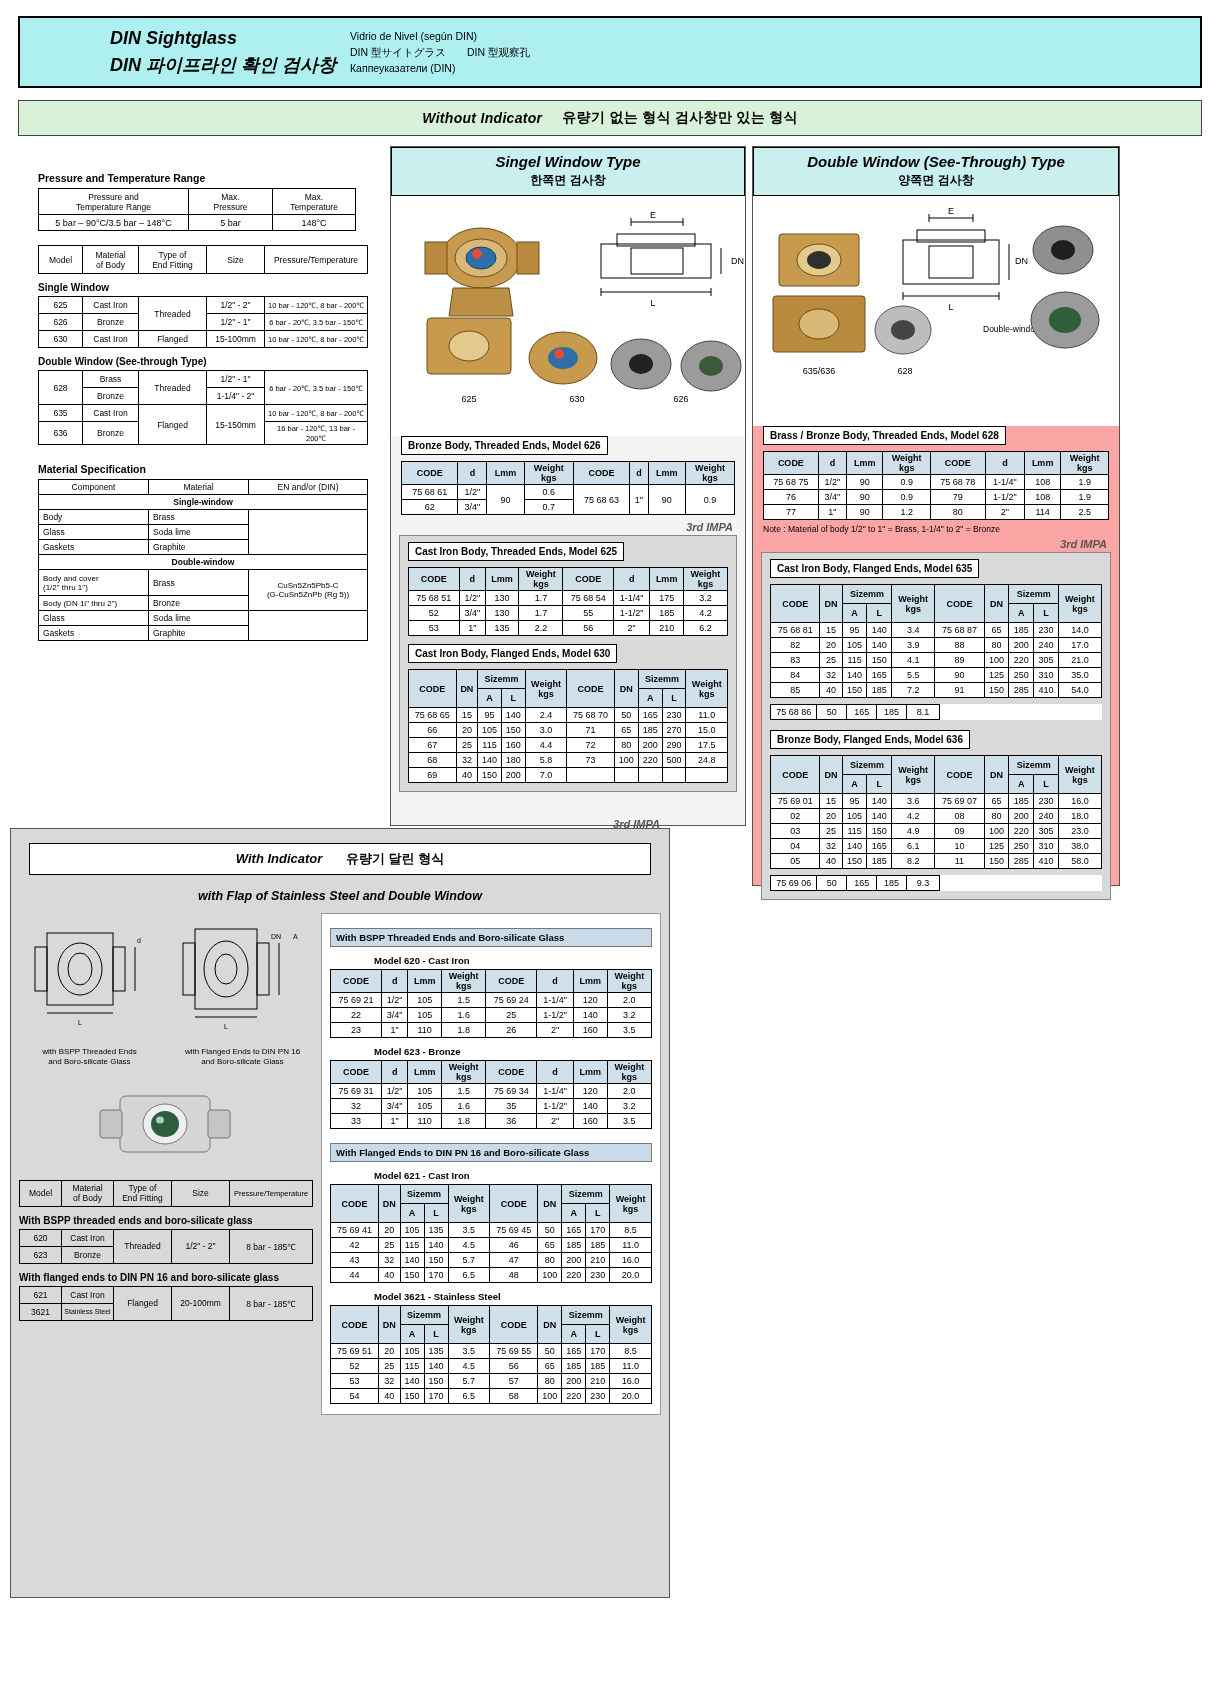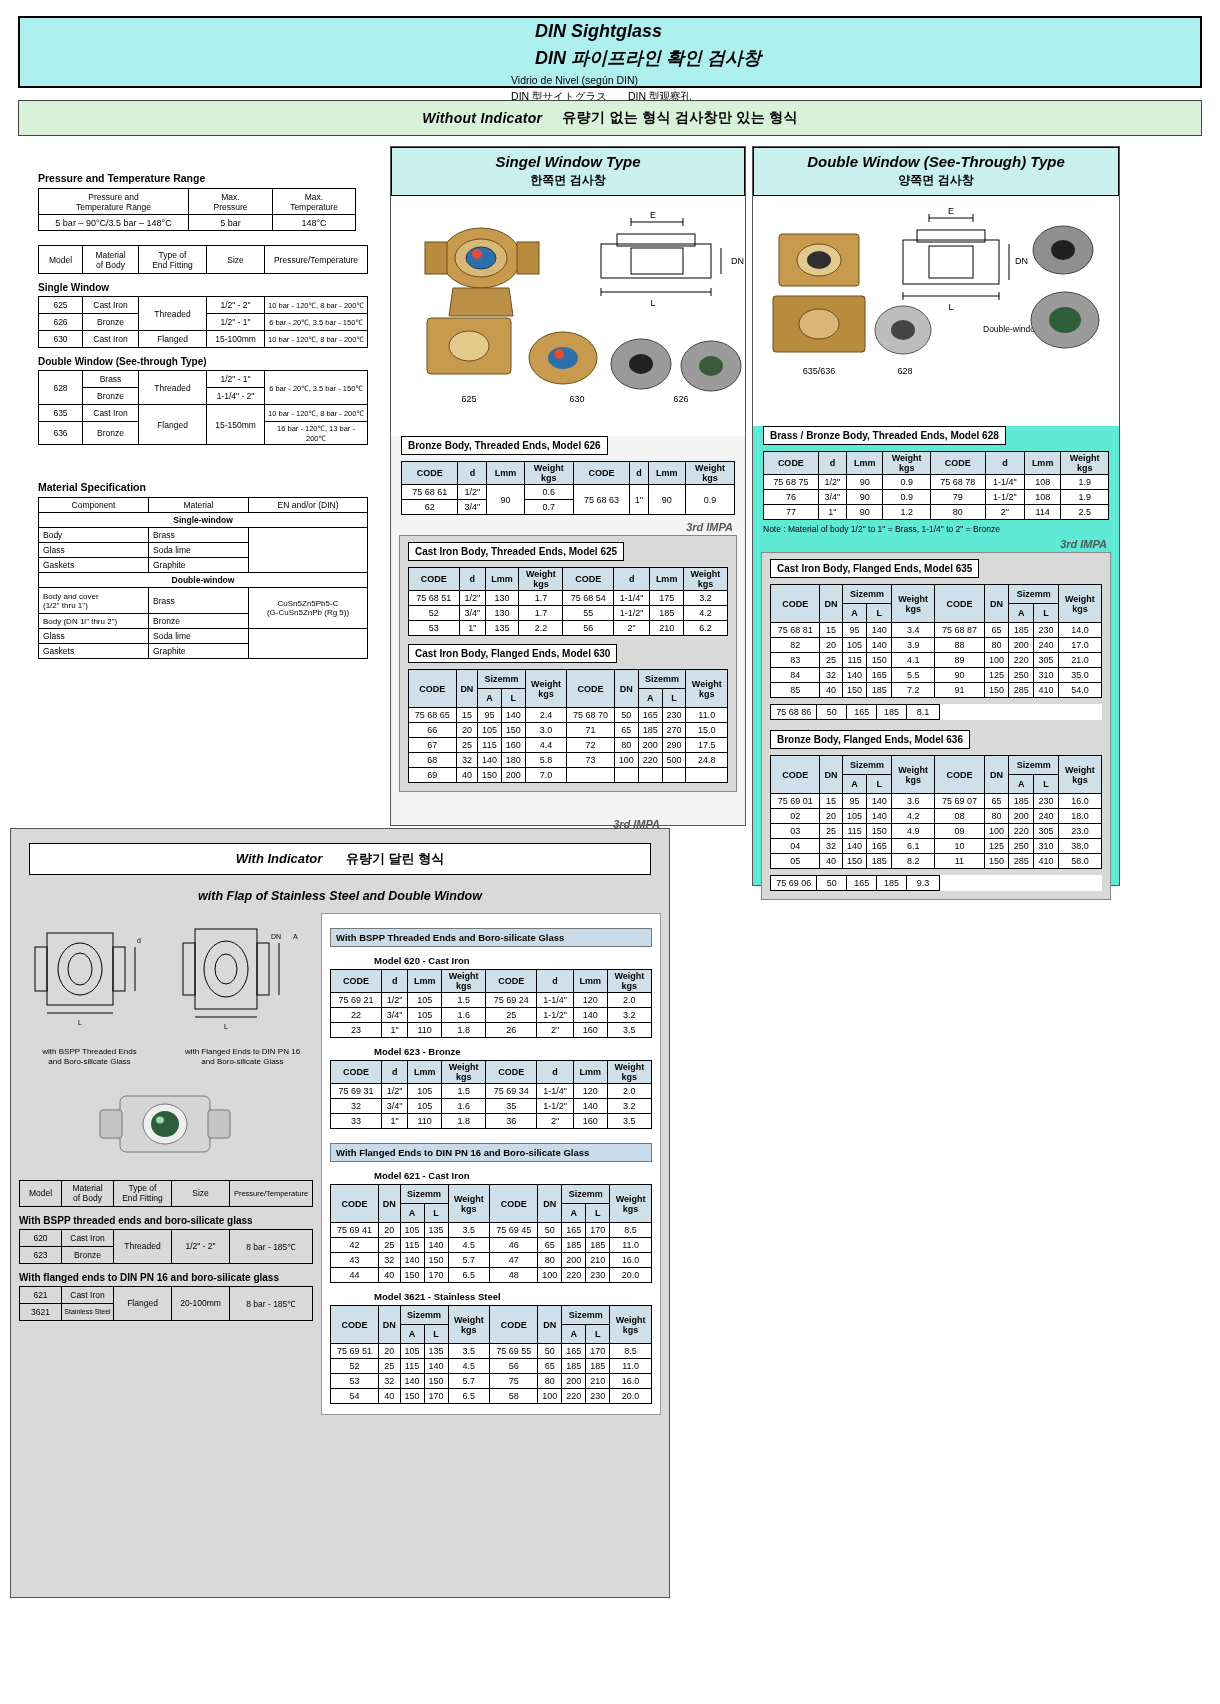--- a/index.html
+++ b/index.html
@@ -11,21 +11,21 @@
     font-size:10px;
     color:#000;
     position:relative;
   }
   .page { position:relative; width:1220px; height:1704px; }
 
   
   .hdr {
     position:absolute; left:18px; top:16px; width:1184px; height:72px;
     border:2px solid #000; background:#aef0ef;
-    display:flex; align-items:center;flex-direction:column;
+    display:flex; align-items:center;
   }
   .hdr-left { width:330px; padding-left:90px; }
   .hdr-title { font-style:italic; font-weight:bold; font-size:18px; line-height:1.5; }
   .hdr-right { font-size:10.5px; line-height:1.55; }
   .hdr-right .r2 span { margin-right:18px; }
 
   .subhdr {
     position:absolute; left:18px; top:100px; width:1184px; height:36px;
     border:1px solid #444; background:#d8f2da;
     display:flex; align-items:center; justify-content:center;
@@ -57,21 +57,21 @@
   .panel-hd {
     background:#c9efef; border:1px solid #000;
     text-align:center; font-weight:bold; font-style:italic;
     font-size:15px; padding:5px 0 6px;
   }
   .panel-hd .ko { display:block; font-style:normal; font-size:12px; margin-top:2px;}
 
   .panel-single { position:absolute; left:390px; top:146px; width:356px; height:680px;
      border:1px solid #555; background:#f4f4f4;}
   .panel-double { position:absolute; left:752px; top:146px; width:368px; height:740px;
-     border:1px solid #555; background:#5eead4;}
+     border:1px solid #555; background:#fca5a5;}
 
   .imgbox { background:#fff; }
 
   .tblbox { background:#d9d9d9; border:1px solid #888; padding:6px 8px 8px; }
   .tbl-hd-bar {
     background:#fff; border:1px solid #000; font-weight:bold; font-size:10px;
     padding:3px 6px; display:inline-block; margin-bottom:6px;
   }
   .data-tbl { background:#fff; width:100%; }
   .data-tbl td { height:15px; }
@@ -196,21 +196,21 @@
         <td style="font-size:7.5px">10 bar - 120℃,  8 bar - 200℃</td>
       </tr>
       <tr>
         <td>636</td>
         <td>Bronze</td>
         <td style="font-size:7.5px">16 bar - 120℃, 13 bar - 200℃</td>
       </tr>
     </tbody>
       </table>
 
-    <div class="box-title" style="margin-top:36px">Material Specification</div>
+    <div class="box-title" style="margin-top:18px">Material Specification</div>
     <table class="tbl-spec">
       <tbody>
           <tr>
         <td style="width:110px">Component</td>
         <td style="width:100px">Material</td>
         <td>EN and/or (DIN)</td>
       </tr>
       <tr>
             <td colspan="3" class="bold">Single-window</td>
           </tr>
@@ -1067,21 +1067,21 @@
                 <td>185</td>
                 <td>185</td>
                 <td>11.0</td>
               </tr>
           <tr>
                 <td>53</td>
                 <td>32</td>
                 <td>140</td>
                 <td>150</td>
                 <td>5.7</td>
-                <td>75</td>
+                <td>57</td>
                 <td>80</td>
                 <td>200</td>
                 <td>210</td>
                 <td>16.0</td>
               </tr>
           <tr>
                 <td>54</td>
                 <td>40</td>
                 <td>150</td>
                 <td>170</td>

